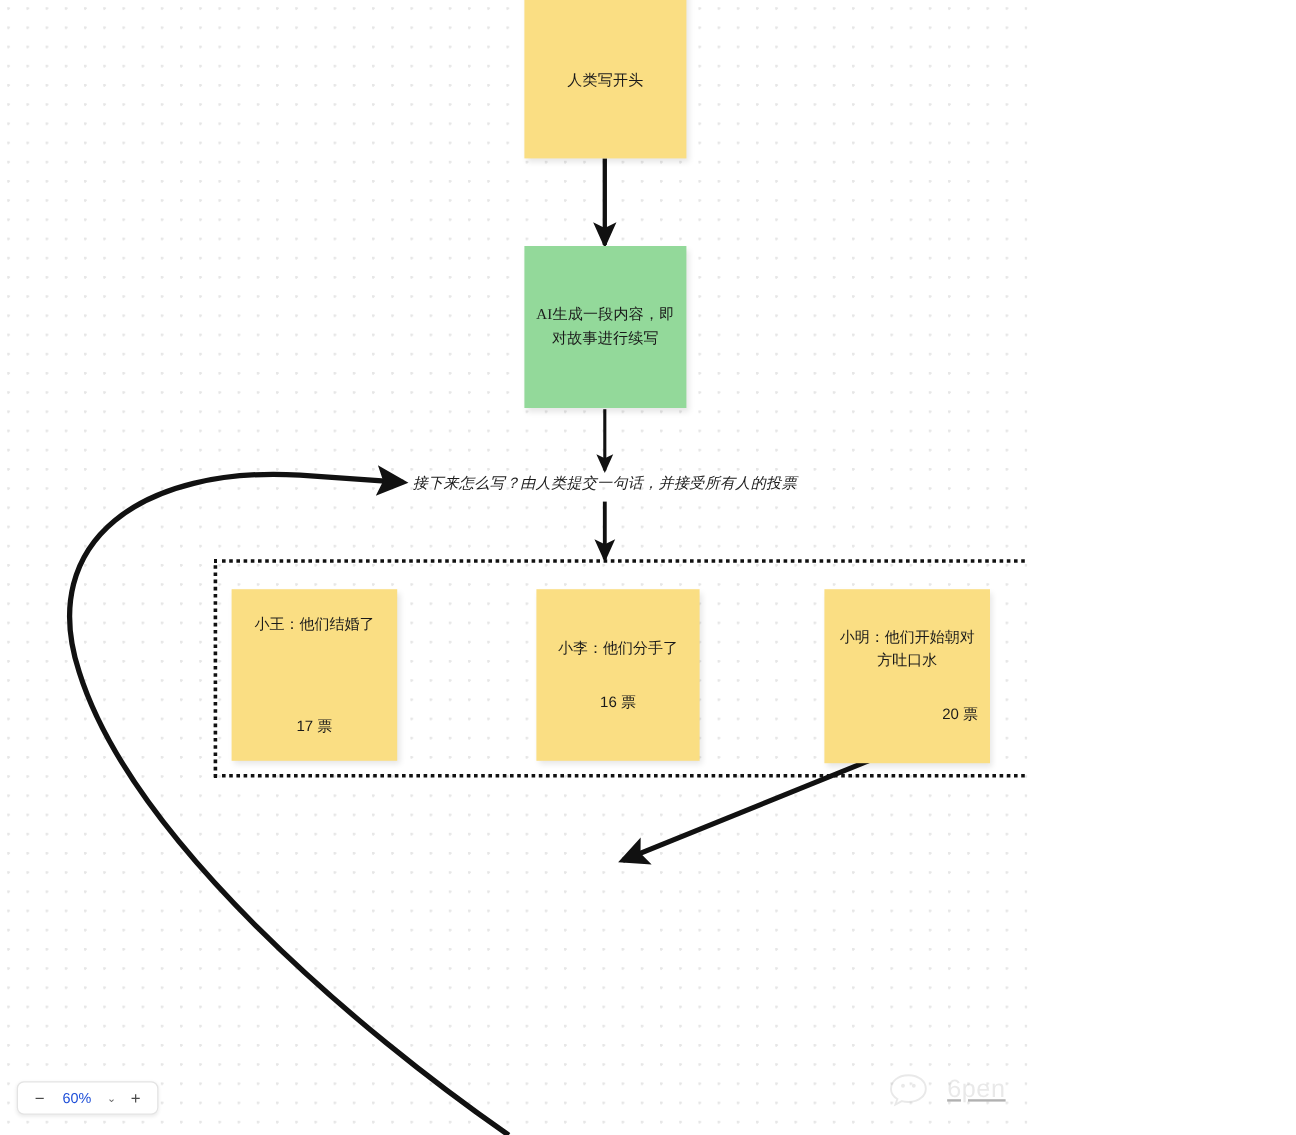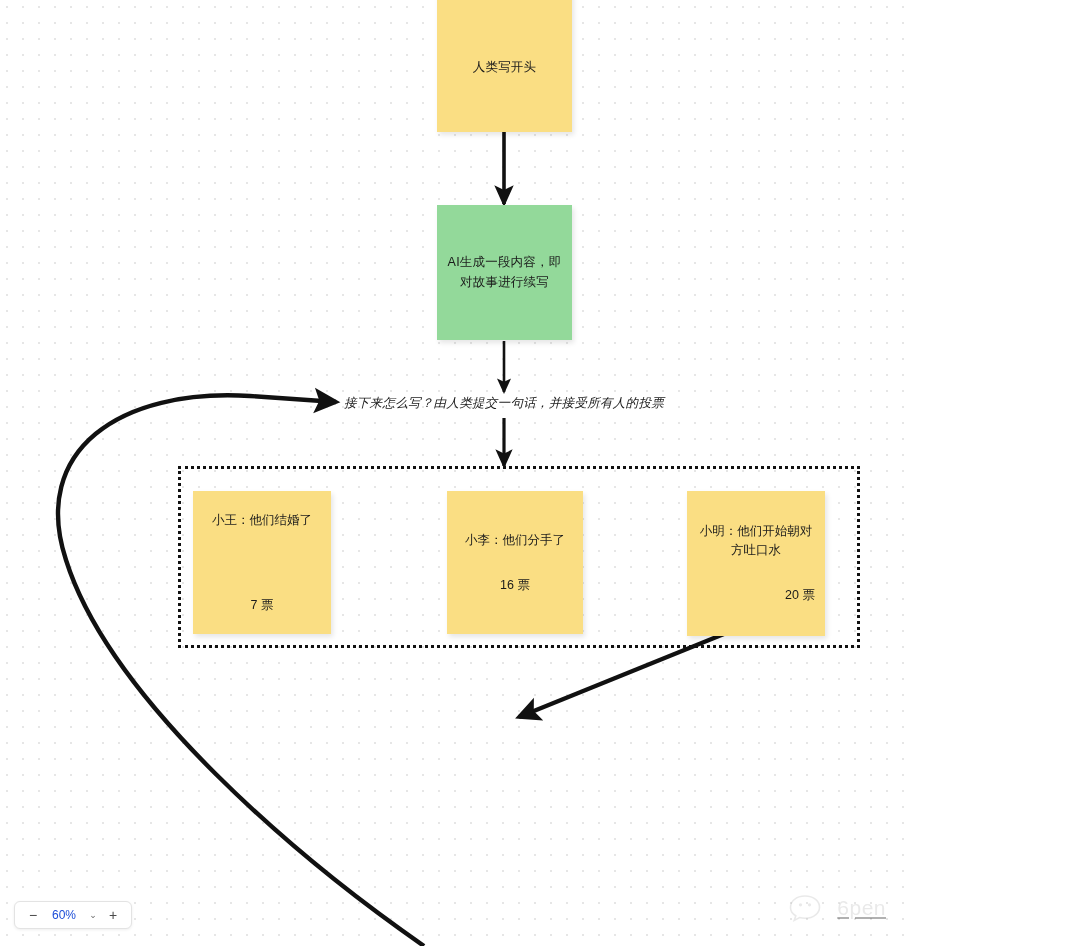--- a/index.html
+++ b/index.html
@@ -17,21 +17,20 @@
   #canvas {
     position: relative;
     width: 856px;
     height: 946px;
     background-color: #ffffff;
     background-image:
       radial-gradient(circle at 1px 1px, #e6e6e6 1px, transparent 1.4px);
     background-size: 16px 16px;
     background-position: 6px 6px;
     overflow: hidden;
-    padding-left: 48px;
   }
 
   .edge-layer {
     position: absolute;
     left: 0;
     top: 0;
     width: 1080px;
     height: 946px;
     pointer-events: none;
   }
@@ -45,21 +44,21 @@
     text-align: center;
     color: #1a1a1a;
     font-size: 12.5px;
     line-height: 1.55;
     letter-spacing: 0.2px;
     box-shadow: 2px 3px 5px rgba(0,0,0,0.10);
     padding: 6px 8px;
   }
 
   .node-yellow { background-color: #fade83; }
-  .node-green  { background-color: #93d99a; }
+  .node-green  { background-color: #93d99a; font-family: Liberation Serif, serif; }
 
   .node-start {
     left: 437px;
     top: -40px;
     width: 135px;
     height: 172px;
   }
   .node-start .node-text { transform: translateY(22px); }
 
   .node-ai-gen {
@@ -213,21 +212,21 @@
 
   <div class="node node-green node-ai-gen">
     <span class="node-text">AI生成一段内容，即对故事进行续写</span>
   </div>
 
   <div class="flow-label">接下来怎么写？由人类提交一句话，并接受所有人的投票</div>
 
   <div class="vote-group">
     <div class="vote-card vote-card-1">
       <span class="vote-label">小王：他们结婚了</span>
-      <span class="vote-count">7 票</span>
+      <span class="vote-count">17 票</span>
     </div>
     <div class="vote-card vote-card-2">
       <span class="vote-label">小李：他们分手了</span>
       <span class="vote-count">16 票</span>
     </div>
     <div class="vote-card vote-card-3">
       <span class="vote-label">小明：他们开始朝对方吐口水</span>
       <span class="vote-count">20 票</span>
     </div>
   </div>

